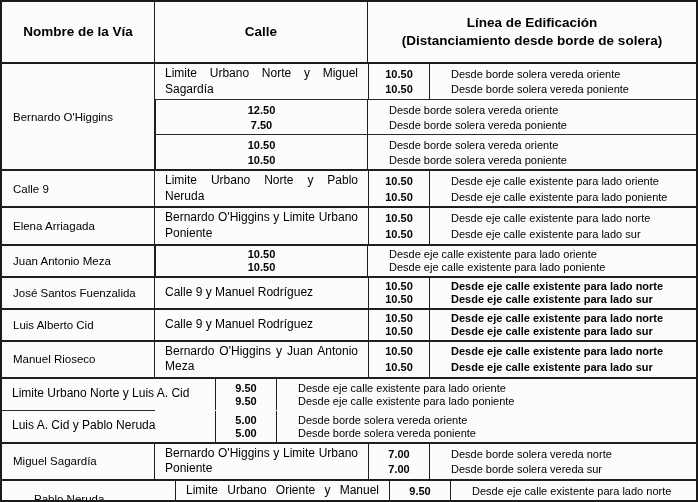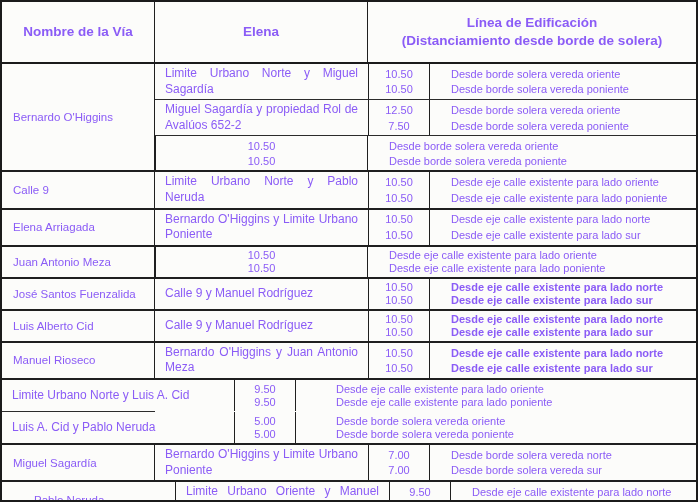--- a/index.html
+++ b/index.html
@@ -1,19 +1,19 @@
 <!DOCTYPE html>
 <html><head>
 <meta charset="utf-8">
 <style>
   html,body{margin:0;padding:0;background:#ffffff;}
   .doc{
     position:relative; width:698px; height:502px; box-sizing:border-box;
     border:2.5px solid #1b1b1b; background:#fcfcfa;
-    font-family:"Liberation Sans", sans-serif; color:#8b5cf6;
+    font-family:"Liberation Sans", sans-serif; color:#000000;
     display:flex; flex-direction:column; overflow:hidden;
   }
   
   .thead{display:grid; grid-template-columns:153px 213px 1fr;
          border-bottom:2.5px solid #1b1b1b; flex:0 0 60px;}
   .hcell{display:flex; flex-direction:column; align-items:center; justify-content:center;
          text-align:center; font-weight:bold; font-size:13.5px; line-height:1.35;}
   .b-r{border-right:1.5px solid #1f1f1f;}
   .h-name-inner{max-width:112px;}
   .h-linea2{max-width:278px;}
@@ -24,44 +24,44 @@
          padding:2px 12px 2px 11px; font-size:11.5px;}
   .subs{display:flex; flex-direction:column;}
   .sub{display:grid; grid-template-columns:213px 62px 1fr;
        border-bottom:1px solid #2b2b2b; min-height:30px;}
   .sub:last-child{border-bottom:none;}
   .tramo{padding:2px 10px; font-size:12px; display:flex; align-items:center;}
   .ttext{width:100%; text-align:justify; line-height:1.3;}
   .vals{border-left:1.5px solid #1f1f1f; border-right:1.5px solid #1f1f1f;
         display:flex; flex-direction:column; padding:2px 0;}
   .val{flex:1; display:flex; align-items:center; justify-content:center;
-       font-weight:normal; font-size:11px;}
+       font-weight:bold; font-size:11px;}
   .descs{display:flex; flex-direction:column; padding:2px 0;justify-content:flex-end;}
   .desc{flex:1; display:flex; align-items:center; padding-left:21px; font-size:11px;
         white-space:nowrap;}
   
   .g-bo .sub{min-height:34px;}
   .g-c9 .sub{min-height:29px;}
-  .g-mr .sub{min-height:31px;gap:19px;}
+  .g-mr .sub{min-height:31px;}
   .g-ms .sub{min-height:35px;}
   .g-pn .sub{min-height:33px;}
   
   .dk .desc{font-weight:600;}
 </style>
 </head>
 <body>
 
 <div class="doc">
 
   <div class="thead">
     <div class="hcell b-r">
       <div class="h-name-inner">Nombre de la Vía</div>
     </div>
     <div class="hcell b-r">
-      <div>Elena</div>
+      <div>Calle</div>
     </div>
     <div class="hcell">
       <div>Línea de Edificación</div>
       <div class="h-linea2">(Distanciamiento desde borde de solera)</div>
     </div>
   </div>
 
   <div class="group g-bo">
     <div class="gname">
         <span>Bernardo O'Higgins</span>
@@ -74,23 +74,20 @@
         <div class="vals">
           <div class="val">10.50</div>
           <div class="val">10.50</div>
         </div>
         <div class="descs">
           <div class="desc">Desde borde solera vereda oriente</div>
           <div class="desc">Desde borde solera vereda poniente</div>
         </div>
       </div>
       <div class="sub">
-        <div class="tramo">
-            <span class="ttext">Miguel Sagardía y propiedad Rol de Avalúos 652-2</span>
-          </div>
         <div class="vals">
           <div class="val">12.50</div>
           <div class="val">7.50</div>
         </div>
         <div class="descs">
           <div class="desc">Desde borde solera vereda oriente</div>
           <div class="desc">Desde borde solera vereda poniente</div>
         </div>
       </div>
       <div class="sub">

